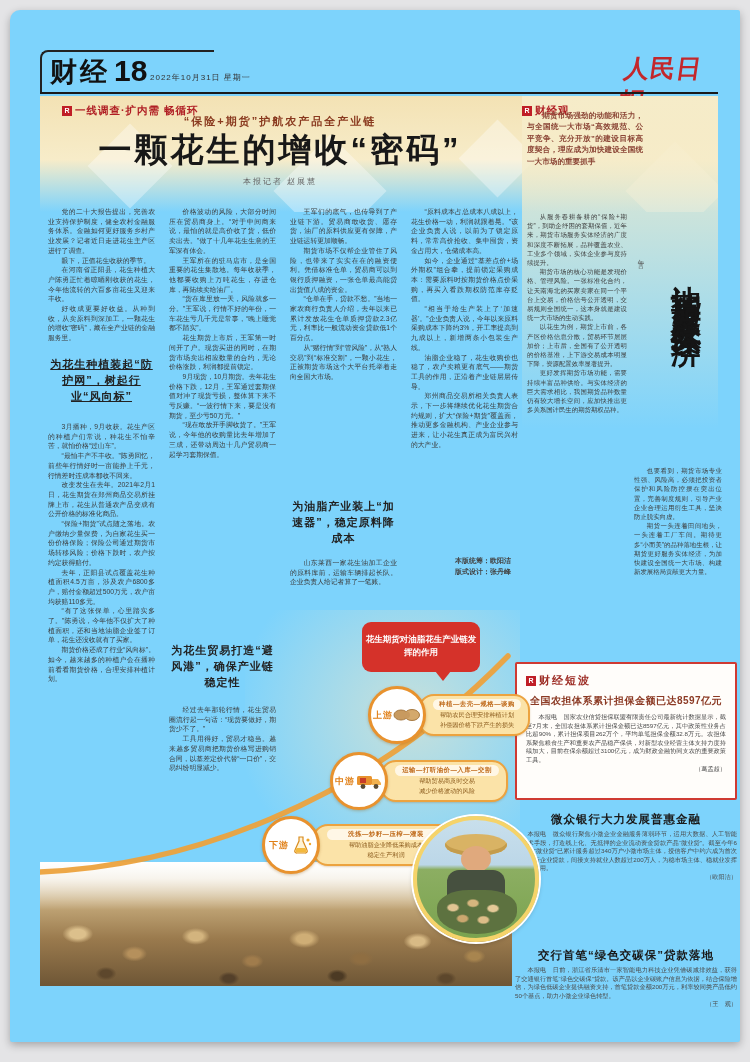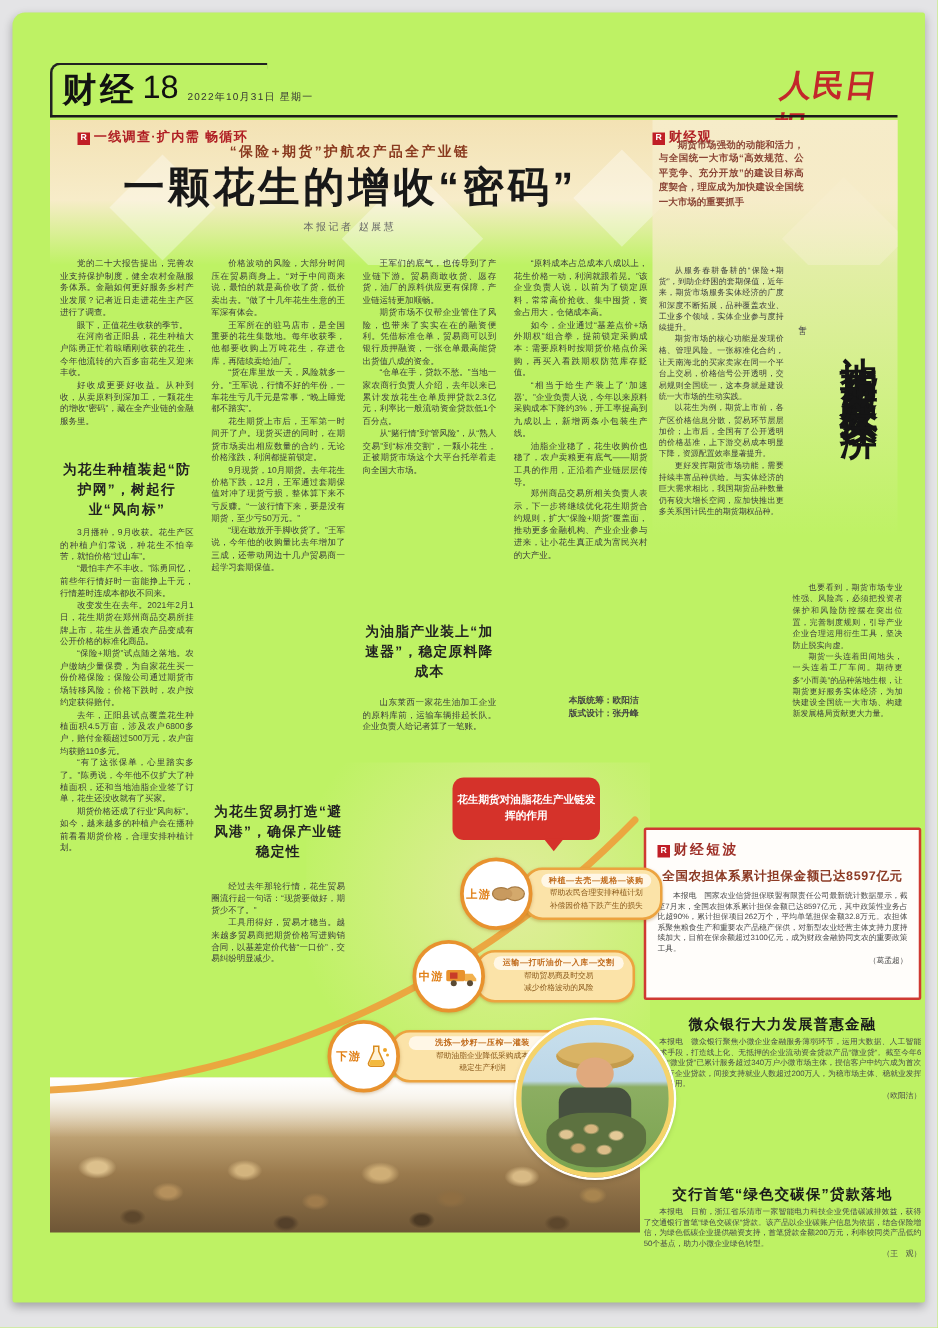--- a/index.html
+++ b/index.html
@@ -1,22 +1,22 @@
 <!DOCTYPE html>
 <html><head>
 <meta charset="utf-8">
 <style>
   html,body{margin:0;padding:0;}
   body{width:750px;height:1062px;position:relative;background:#e4e4e6;font-family:"Liberation Sans",sans-serif;overflow:hidden;}
   .abs{position:absolute;}
-  .page{position:absolute;left:10px;top:10px;width:730px;height:1032px;background:#bef264;border-radius:10px 2px 2px 2px;box-shadow:0 3px 8px rgba(0,0,0,.28);overflow:hidden;}
+  .page{position:absolute;left:10px;top:10px;width:730px;height:1032px;background:#7dd3fc;border-radius:10px 2px 2px 2px;box-shadow:0 3px 8px rgba(0,0,0,.28);overflow:hidden;}
   
   .hd-bracket{left:30px;top:40px;width:172px;height:42px;border-left:2px solid #222;border-top:2px solid #222;border-radius:8px 0 0 0;}
   .hd-section{left:40px;top:44px;font-size:27px;font-weight:bold;color:#111;letter-spacing:3px;}
-  .hd-num{left:104px;top:44px;font-size:26px;font-weight:normal;color:#111;}
+  .hd-num{left:104px;top:44px;font-size:30px;font-weight:bold;color:#111;}
   .hd-date{left:140px;top:62px;font-size:8px;color:#333;letter-spacing:1px;}
   .hd-rule{left:30px;top:82px;width:678px;height:2px;background:#1a1a1a;}
   .masthead{left:612px;top:42px;width:100px;font-size:25px;font-weight:bold;color:#c3272b;font-family:"DejaVu Serif",serif;transform:skewX(-8deg);letter-spacing:1px;}
   
   .band{left:30px;top:86px;width:678px;height:116px;background:linear-gradient(180deg,#f3e2b4 0%,#f7ecc9 55%,rgba(252,248,236,0) 100%);overflow:hidden;}
   .band .house{position:absolute;background:rgba(255,255,255,.35);transform:rotate(45deg);}
   .wash-right{left:512px;top:86px;width:196px;height:370px;background:linear-gradient(180deg,#f6ecc9 0%,rgba(253,250,242,0) 90%);}
   .wash-info{left:235px;top:600px;width:275px;height:265px;background:radial-gradient(ellipse at 60% 40%,rgba(250,233,196,.6) 0%,rgba(250,233,196,0) 75%);}
   .tag{font-size:10.5px;font-weight:bold;color:#b01f24;letter-spacing:1px;}
   .ricon{display:inline-block;width:10px;height:10px;background:#c01e26;color:#fff;font-size:7px;font-weight:bold;text-align:center;line-height:10px;margin-right:3px;vertical-align:1px;}
@@ -110,21 +110,21 @@
   <div class="abs kicker">“保险+期货”护航农产品全产业链</div>
   <div class="abs headline">一颗花生的增收“密码”</div>
   <div class="abs byline">本报记者  赵展慧</div>
 
   <div class="abs coltxt" style="left:38px;top:197px;width:107px;height:141px;">
       <p>党的二十大报告提出，完善农业支持保护制度，健全农村金融服务体系。金融如何更好服务乡村产业发展？记者近日走进花生主产区进行了调查。</p>
       <p>眼下，正值花生收获的季节。</p>
       <p>在河南省正阳县，花生种植大户陈勇正忙着晾晒刚收获的花生，今年他流转的六百多亩花生又迎来丰收。</p>
       <p>好收成更要好收益。从种到收，从卖原料到深加工，一颗花生的增收“密码”，藏在全产业链的金融服务里。</p>
     </div>
-  <div class="abs subhead" style="left:38px;top:344px;width:107px;height:68px;">为花生种植装起“防护网”，树起行业“风向标”</div>
+  <div class="abs subhead" style="left:38px;top:332px;width:107px;height:68px;text-decoration:underline;">为花生种植装起“防护网”，树起行业“风向标”</div>
   <div class="abs coltxt" style="left:38px;top:412px;width:107px;height:393px;">
       <p>3月播种，9月收获。花生产区的种植户们常说，种花生不怕辛苦，就怕价格“过山车”。</p>
       <p>“最怕丰产不丰收。”陈勇回忆，前些年行情好时一亩能挣上千元，行情差时连成本都收不回来。</p>
       <p>改变发生在去年。2021年2月1日，花生期货在郑州商品交易所挂牌上市，花生从普通农产品变成有公开价格的标准化商品。</p>
       <p>“保险+期货”试点随之落地。农户缴纳少量保费，为自家花生买一份价格保险；保险公司通过期货市场转移风险；价格下跌时，农户按约定获得赔付。</p>
       <p>去年，正阳县试点覆盖花生种植面积4.5万亩，涉及农户6800多户，赔付金额超过500万元，农户亩均获赔110多元。</p>
       <p>“有了这张保单，心里踏实多了。”陈勇说，今年他不仅扩大了种植面积，还和当地油脂企业签了订单，花生还没收就有了买家。</p>
       <p>期货价格还成了行业“风向标”。如今，越来越多的种植户会在播种前看看期货价格，合理安排种植计划。</p>
     </div>
 

